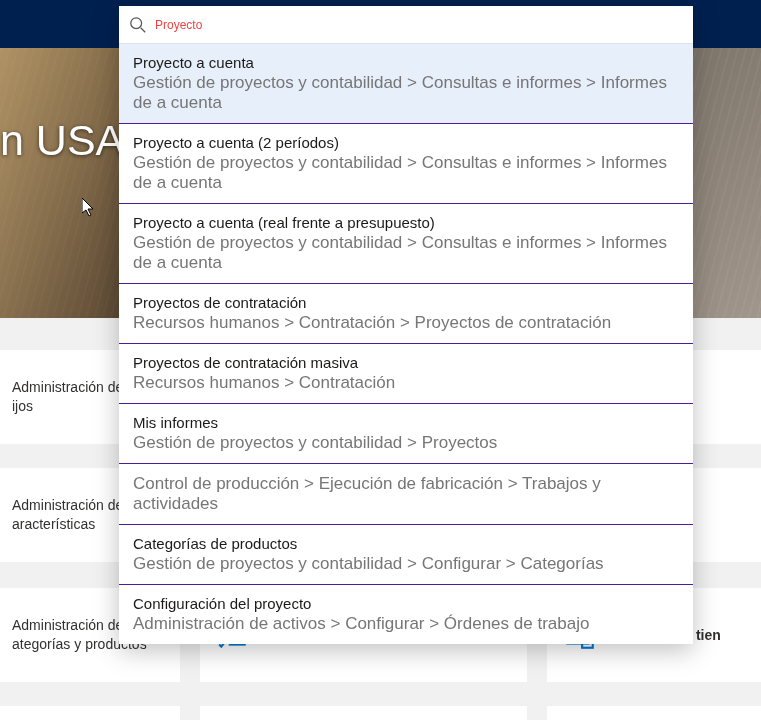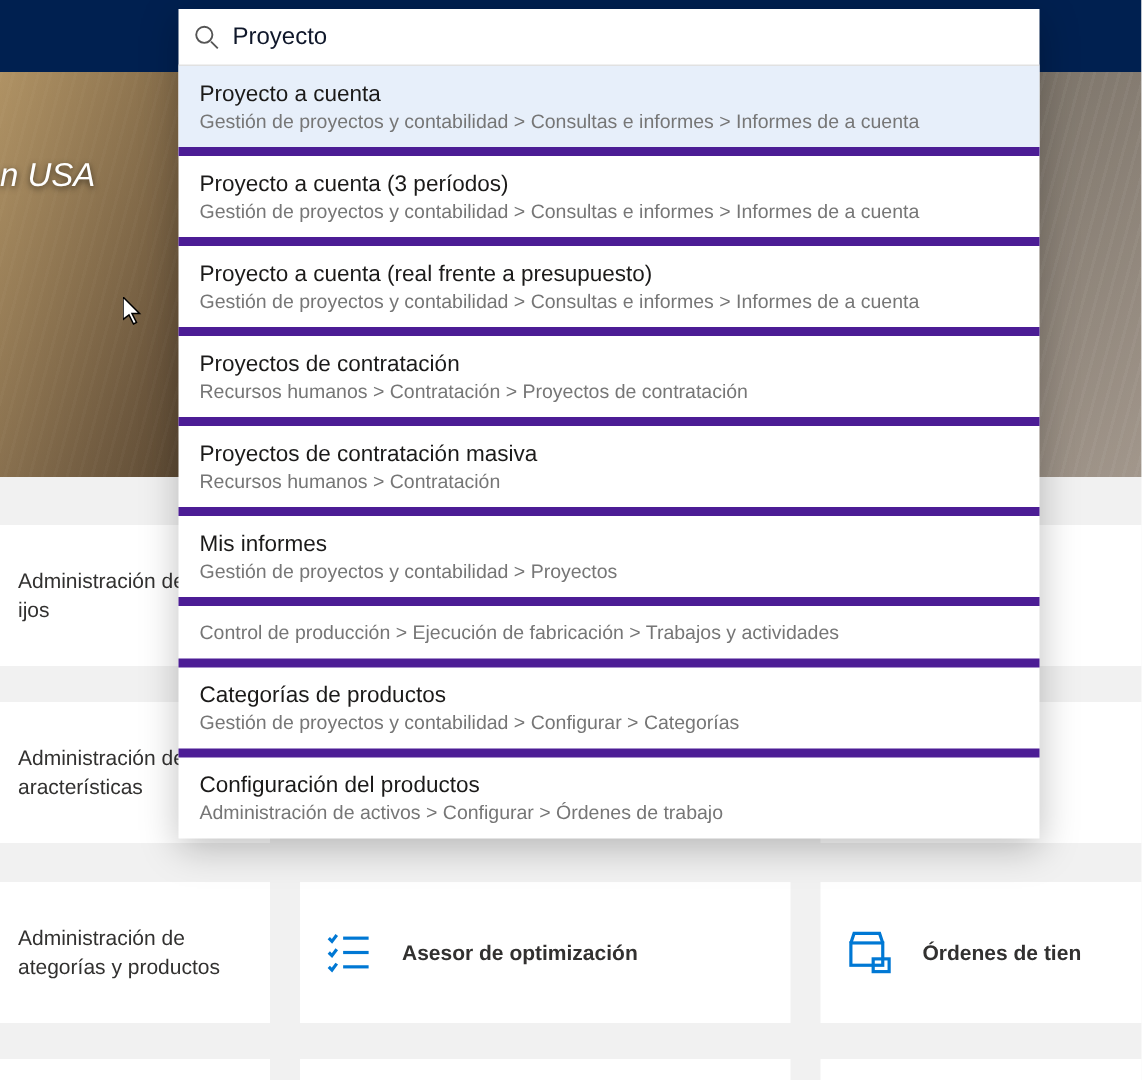--- a/index.html
+++ b/index.html
@@ -28,27 +28,26 @@
     .banner::before {
       content: "";
       position: absolute;
       inset: 0;
       background:
         linear-gradient(105deg, rgba(200,170,120,0.6) 0%, rgba(60,45,30,0.4) 30%, rgba(140,120,95,0.5) 60%, rgba(255,255,255,0.3) 80%),
         repeating-linear-gradient(105deg, rgba(255,255,255,0.04) 0 2px, transparent 2px 8px);
     }
     .banner-text {
       position: absolute;
-      top: 56px;
+      top: 68px;
       left: 0;
       color: #fff;
-      font-size: 22px;
+      font-size: 43px;
       font-weight: 300;
       text-shadow: 0 1px 4px rgba(0,0,0,0.6);
-      font-style: italic;
     }
     .cursor {
       position: absolute;
       top: 198px;
       left: 82px;
       color: #fff;
       font-size: 18px;
       z-index: 5;
       pointer-events: none;
       text-shadow: 0 0 2px rgba(0,0,0,0.5);
@@ -71,42 +70,42 @@
     }
     .search-icon {
       width: 18px;
       height: 18px;
       margin-right: 8px;
       color: #555;
     }
     .search-input {
       border: none;
       outline: none;
-      font-size: 16px;
+      font-size: 12px;
       font-family: inherit;
       flex: 1;
-      color: #0f172a;
+      color: #ef4444;
     }
     .result-item {
       padding: 10px 14px 10px 14px;
-      border-bottom: 6px solid #4c1d95;
+      border-bottom: 1px solid #4c1d95;
       cursor: pointer;
     }
     .result-item:last-child { border-bottom: none; }
     .result-item.highlighted {
       background: #e7effa;
     }
     .result-title {
       font-size: 15px;
       color: #1b1a19;
       font-weight: 400;
       margin-bottom: 2px;
     }
     .result-path {
-      font-size: 13px;
+      font-size: 17px;
       color: #767676;
     }
     .tiles {
       position: absolute;
       top: 350px;
       left: 0;
       width: 761px;
     }
     .tile-row {
       display: flex;
@@ -181,21 +180,21 @@
         </svg>
     </span>
     <input class="search-input" value="Proyecto" style="">
   </div>
   <div id="results">
       <div class="result-item highlighted">
         <div class="result-title">Proyecto a cuenta</div>
         <div class="result-path">Gestión de proyectos y contabilidad &gt; Consultas e informes &gt; Informes de a cuenta</div>
       </div>
       <div class="result-item">
-        <div class="result-title">Proyecto a cuenta (3 períodos)</div>
+        <div class="result-title">Proyecto a cuenta (2 períodos)</div>
         <div class="result-path">Gestión de proyectos y contabilidad &gt; Consultas e informes &gt; Informes de a cuenta</div>
       </div>
       <div class="result-item">
         <div class="result-title">Proyecto a cuenta (real frente a presupuesto)</div>
         <div class="result-path">Gestión de proyectos y contabilidad &gt; Consultas e informes &gt; Informes de a cuenta</div>
       </div>
       <div class="result-item">
         <div class="result-title">Proyectos de contratación</div>
         <div class="result-path">Recursos humanos &gt; Contratación &gt; Proyectos de contratación</div>
       </div>
@@ -208,21 +207,21 @@
         <div class="result-path">Gestión de proyectos y contabilidad &gt; Proyectos</div>
       </div>
       <div class="result-item">
         <div class="result-path">Control de producción &gt; Ejecución de fabricación &gt; Trabajos y actividades</div>
       </div>
       <div class="result-item">
         <div class="result-title">Categorías de productos</div>
         <div class="result-path">Gestión de proyectos y contabilidad &gt; Configurar &gt; Categorías</div>
       </div>
       <div class="result-item">
-        <div class="result-title">Configuración del productos</div>
+        <div class="result-title">Configuración del proyecto</div>
         <div class="result-path">Administración de activos &gt; Configurar &gt; Órdenes de trabajo</div>
       </div>
     </div>
 </div>
 
 <div class="tiles">
 
   <div class="tile-row">
     <div class="tile tile-left">
       <span class="tile-label">Administración de<br>ijos</span>

